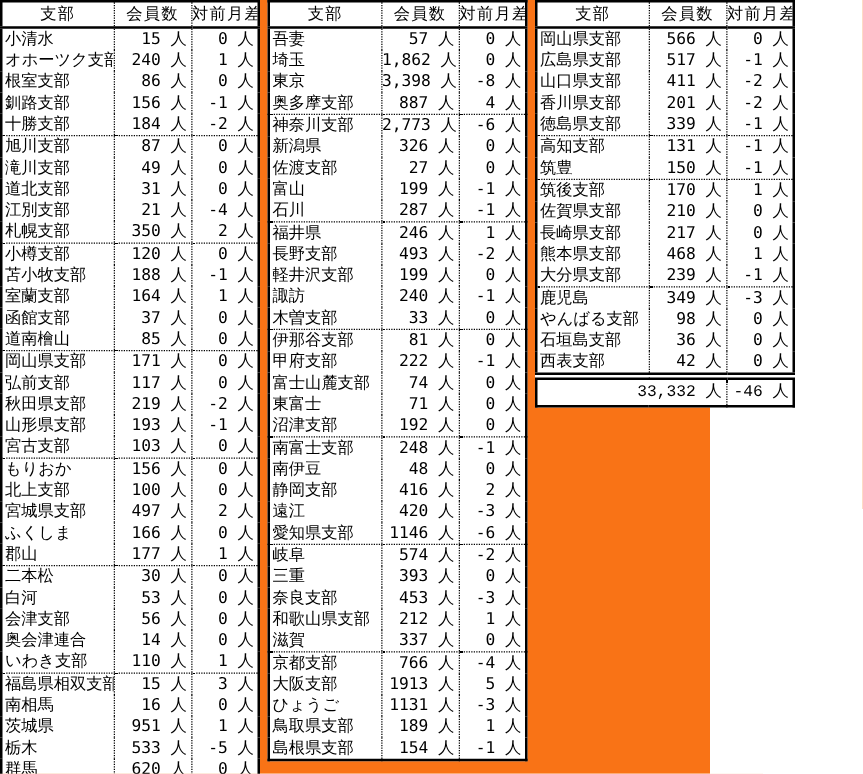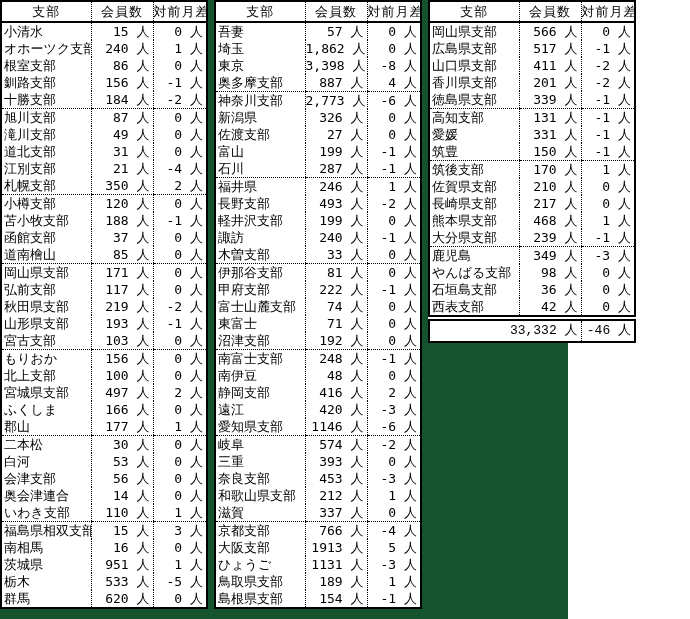--- a/index.html
+++ b/index.html
@@ -9,21 +9,21 @@
     height: 619px;
     overflow: hidden;
     font-family: "DejaVu Sans Mono", "DejaVu Sans", sans-serif;
     font-size: 13px;
     color: #000000;
   }
   .report {
     position: relative;
     width: 568px;
     height: 619px;
-    background: #14532d;
+    background: #f97316;
   }
   .tables {
     display: flex;
     gap: 6px;
     align-items: flex-start;
   }
   table.branch-table {
     width: 210px;
     table-layout: fixed;
     border-collapse: collapse;
@@ -140,20 +140,25 @@
             <td class="name">小樽支部</td>
             <td class="num">120 人</td>
             <td class="num">0 人</td>
           </tr>
           <tr>
             <td class="name">苫小牧支部</td>
             <td class="num">188 人</td>
             <td class="num">-1 人</td>
           </tr>
           <tr>
+            <td class="name">室蘭支部</td>
+            <td class="num">164 人</td>
+            <td class="num">1 人</td>
+          </tr>
+          <tr>
             <td class="name">函館支部</td>
             <td class="num">37 人</td>
             <td class="num">0 人</td>
           </tr>
           <tr class="group-end">
             <td class="name">道南檜山</td>
             <td class="num">85 人</td>
             <td class="num">0 人</td>
           </tr>
           <tr>
@@ -483,25 +488,20 @@
           <tr class="group-end">
             <td class="name">徳島県支部</td>
             <td class="num">339 人</td>
             <td class="num">-1 人</td>
           </tr>
           <tr>
             <td class="name">高知支部</td>
             <td class="num">131 人</td>
             <td class="num">-1 人</td>
           </tr>
-          <tr>
-            <td class="name">愛媛</td>
-            <td class="num">331 人</td>
-            <td class="num">-1 人</td>
-          </tr>
           <tr class="group-end">
             <td class="name">筑豊</td>
             <td class="num">150 人</td>
             <td class="num">-1 人</td>
           </tr>
           <tr>
             <td class="name">筑後支部</td>
             <td class="num">170 人</td>
             <td class="num">1 人</td>
           </tr>

